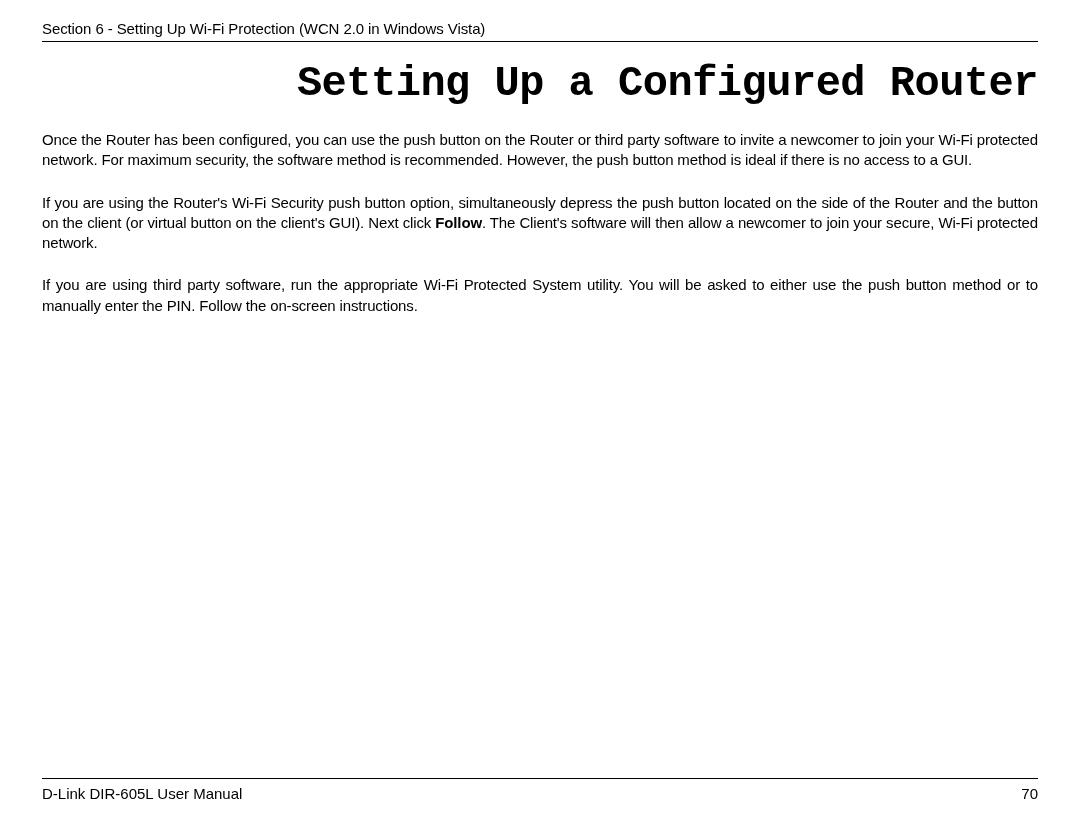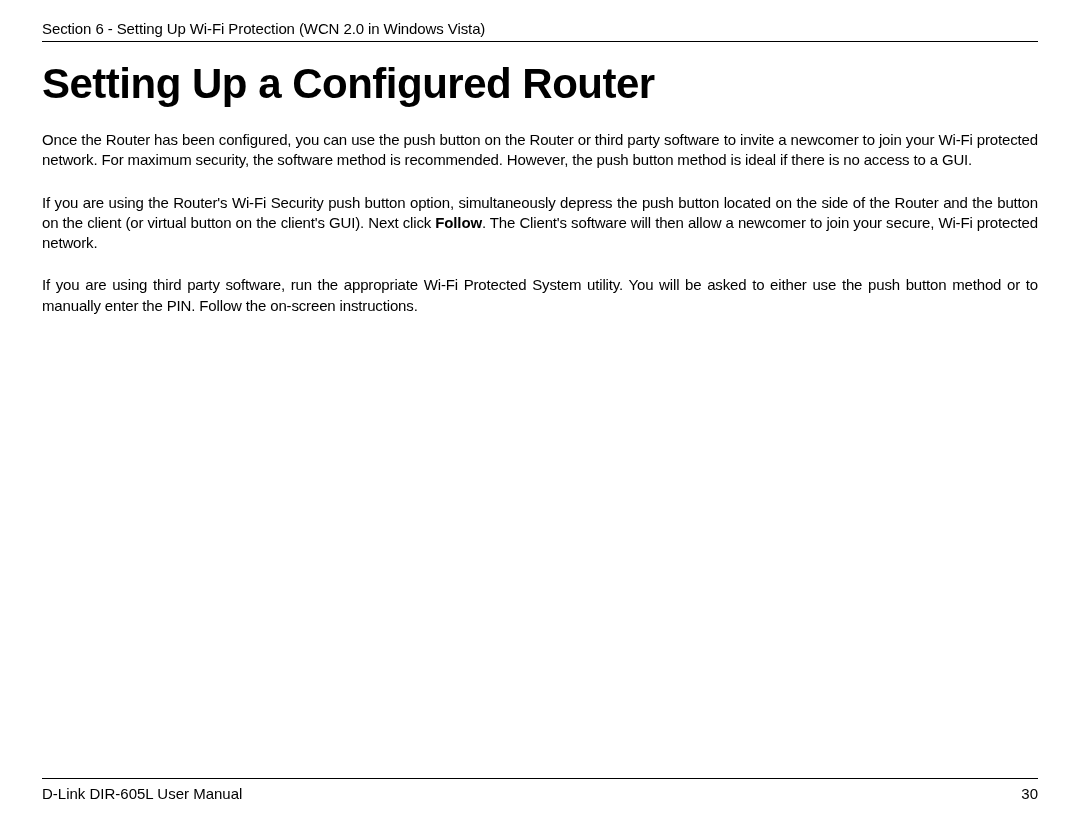--- a/index.html
+++ b/index.html
@@ -19,25 +19,26 @@
     .header {
       border-bottom: 1.5px solid #000;
       padding-bottom: 4px;
       margin-bottom: 18px;
     }
     .header-text {
       font-size: 15px;
       letter-spacing: -0.1px;
     }
     .title {
-      text-align: left;
+      text-align: right;
       font-size: 42px;
       font-weight: bold;
       letter-spacing: -0.5px;
       margin-bottom: 22px;
+      font-family: Liberation Mono, monospace;
     }
     .body-para {
       font-size: 15px;
       line-height: 1.35;
       text-align: justify;
       margin-bottom: 22px;
       letter-spacing: -0.15px;
     }
     .body-para .bold {
       font-weight: bold;
@@ -67,14 +68,14 @@
 <p class="body-para">Once the Router has been configured, you can use the push button on the Router or third party software to invite a newcomer to join your Wi-Fi protected network. For maximum security, the software method is recommended. However, the push button method is ideal if there is no access to a GUI.</p>
 
 <p class="body-para">
   <span>If you are using the Router's Wi-Fi Security push button option, simultaneously depress the push button located on the side of the Router and the button on the client (or virtual button on the client's GUI). Next click </span><span class="bold">Follow</span><span>. The Client's software will then allow a newcomer to join your secure, Wi-Fi protected network.</span>
 </p>
 
 <p class="body-para">If you are using third party software, run the appropriate Wi-Fi Protected System utility. You will be asked to either use the push button method or to manually enter the PIN. Follow the on-screen instructions.</p>
 
 <div class="footer">
   <span>D-Link DIR-605L User Manual</span>
-  <span>30</span>
+  <span>70</span>
 </div>
 
 </body></html>

